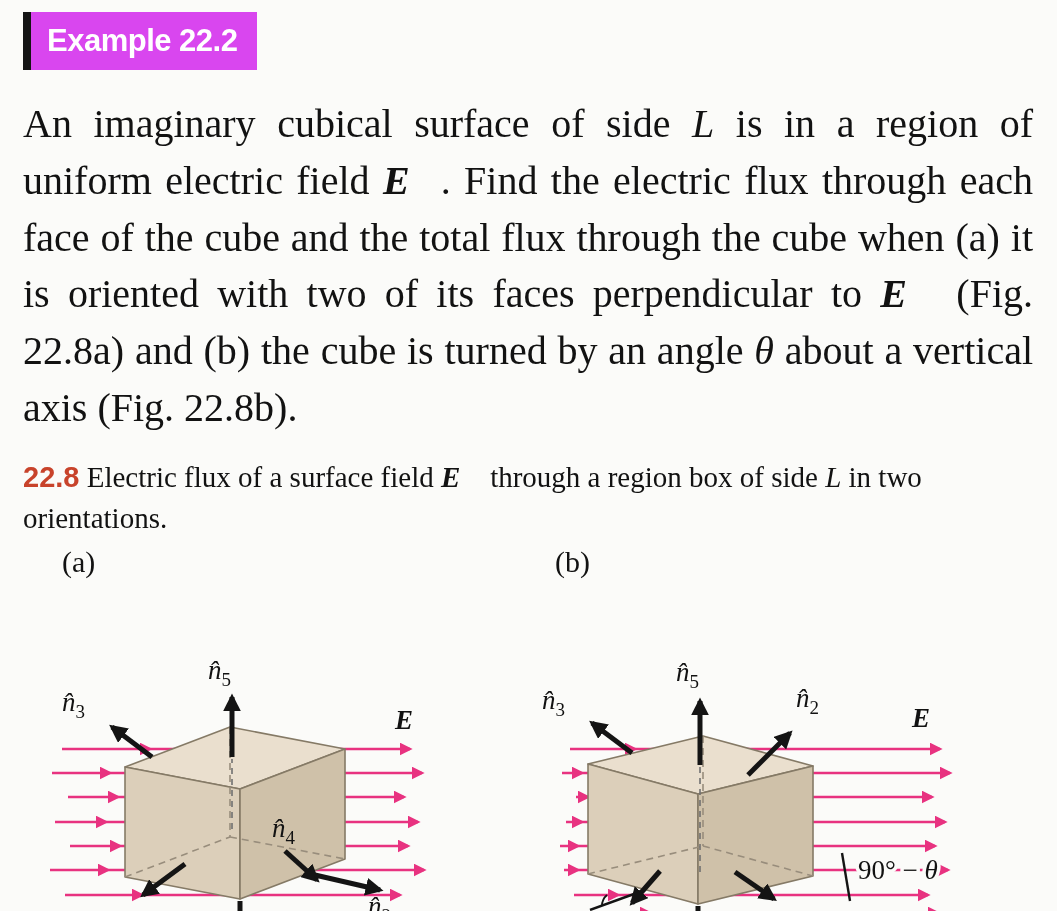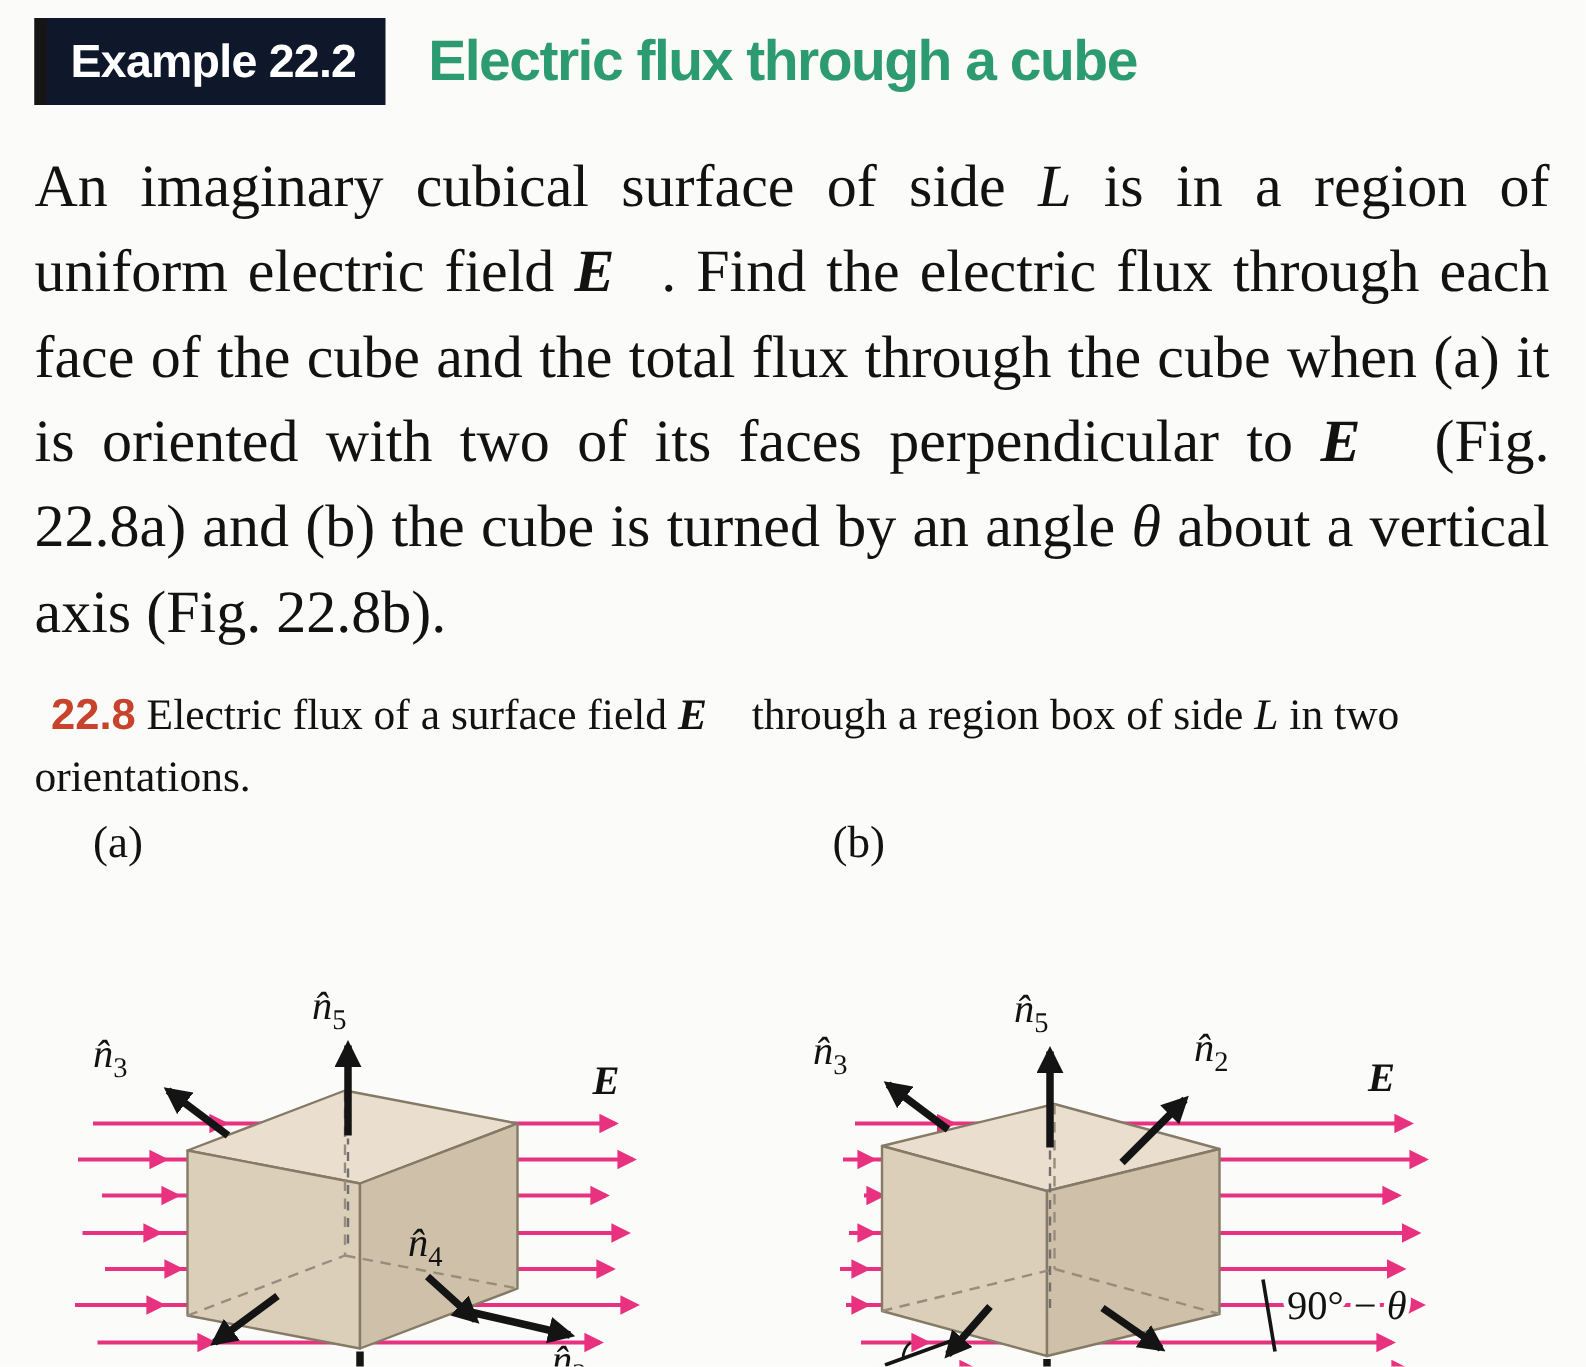--- a/index.html
+++ b/index.html
@@ -3,40 +3,40 @@
 <meta charset="utf-8">
 <style>
   html,body { margin:0; padding:0; }
   .page {
     position:relative; width:1057px; height:911px;
     background:#fbfbf9; overflow:hidden;
     font-family:"Liberation Serif", serif; color:#121212;
   }
   .header { display:flex; align-items:center; margin:12px 20px 0 23px; }
   .badge {
-    background:#0f172a; color:#ffffff;
+    background:#d946ef; color:#ffffff;
     font-family:"Liberation Sans", sans-serif; font-weight:bold;
     font-size:31px; letter-spacing:-0.5px;
     padding:11px 20px 11px 16px;
     border-left:8px solid #151515;
   }
   .title {
     color:#2D9B72; font-family:"Liberation Sans", sans-serif;
     font-weight:bold; font-size:38px; letter-spacing:-1px;
     margin-left:28px;
   }
   .problem {
     font-size:40px; line-height:1.42; text-align:justify;
     margin:26px 24px 0 23px;
   }
   .caption {
     font-size:29px; line-height:1.42;
     margin:20px 24px 0 23px;
   }
-  .fig-num { color:#C8432B; font-family:"Liberation Sans", sans-serif; font-weight:bold;margin-left:11px; }
+  .fig-num { color:#C8432B; font-family:"Liberation Sans", sans-serif; font-weight:bold; }
   .var { font-style:italic; }
   .vec { font-style:italic; font-weight:bold; }
   .figure-row { display:flex; margin:4px 0 0 10px; }
   .subfig-a { width:520px; }
   .subfig-b { width:525px; }
   .subfig-label { font-size:30px; line-height:34px; margin:2px 0 0 52px; }
   .subfig-b .subfig-label { margin-left:25px; }
   svg { display:block; }
 
   .field polyline { stroke:#E83280; stroke-width:2.6; fill:none; }
@@ -56,21 +56,20 @@
   .up   { font-style:normal; }
   .halo { paint-order:stroke; stroke:#fbfbf9; stroke-width:7px; stroke-linejoin:round; }
 </style>
 </head>
 <body>
 
 <div class="page">
 
   <div class="header">
     <div class="badge">Example 22.2</div>
-    <div class="title">Electric flux through a cube</div>
   </div>
 
   <p class="problem"><span>An imaginary cubical surface of side </span><span class="var">L</span><span> is in a region of uniform electric field </span><span class="vec">E⃗</span><span>. Find the electric flux through each face of the cube and the total flux through the cube when (a) it is oriented with two of its faces perpendicular to </span><span class="vec">E⃗</span><span> (Fig. 22.8a) and (b) the cube is turned by an angle </span><span class="var">θ</span><span> about a vertical axis (Fig. 22.8b).</span></p>
 
   <p class="caption"><span class="fig-num">22.8</span><span> Electric flux of a surface field </span><span class="vec">E⃗</span><span> through a region box of side </span><span class="var">L</span><span> in two orientations.</span></p>
 
   <div class="figure-row">
 
     <div class="subfig subfig-a">
       <div class="subfig-label">(a)</div>

